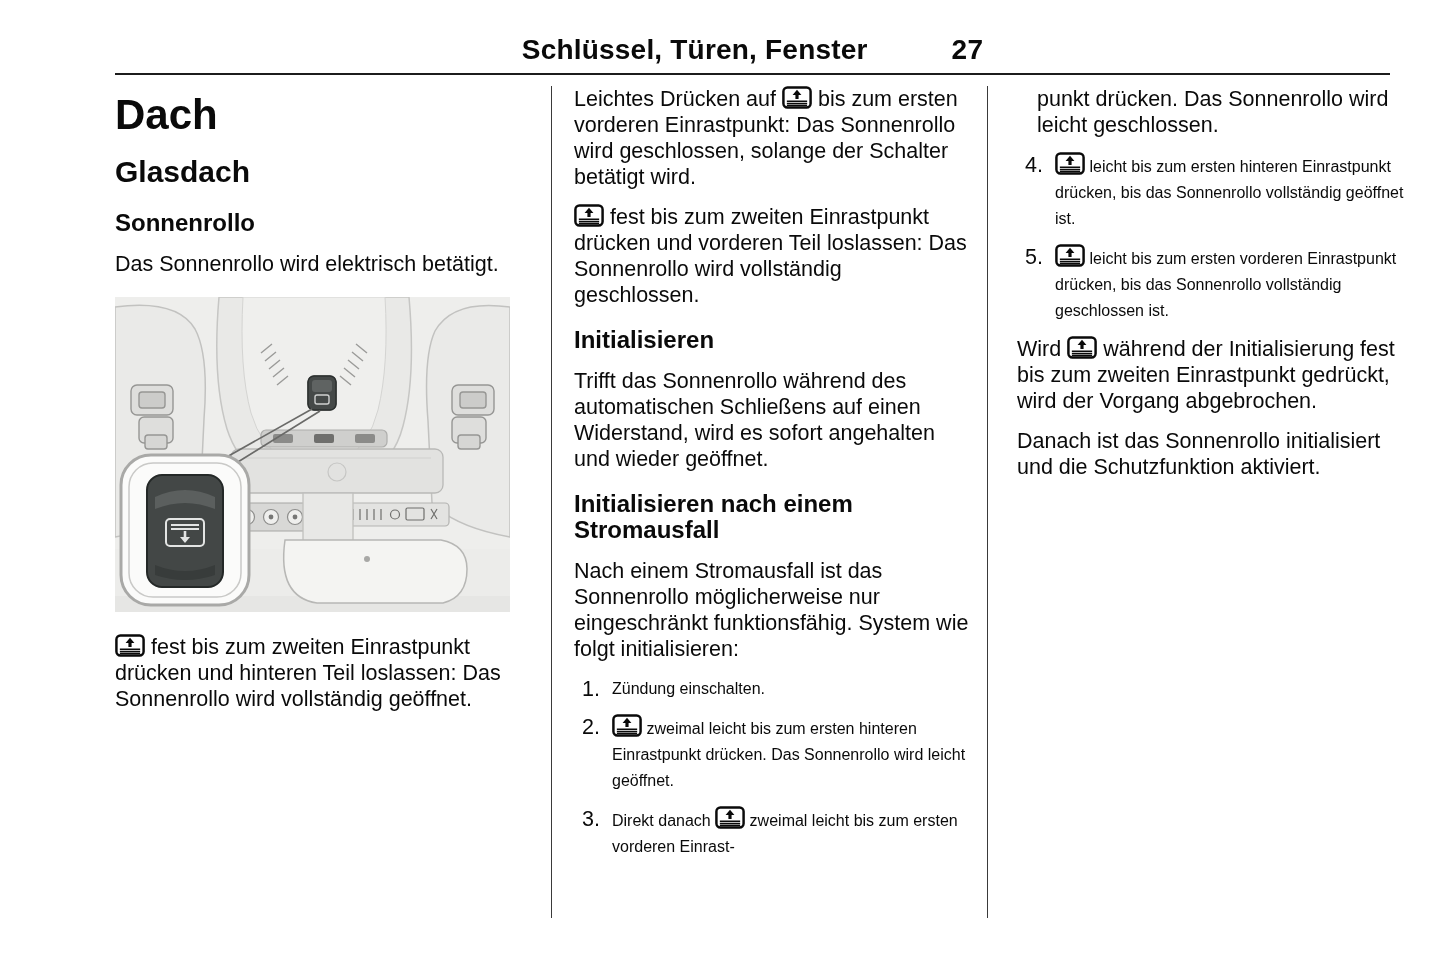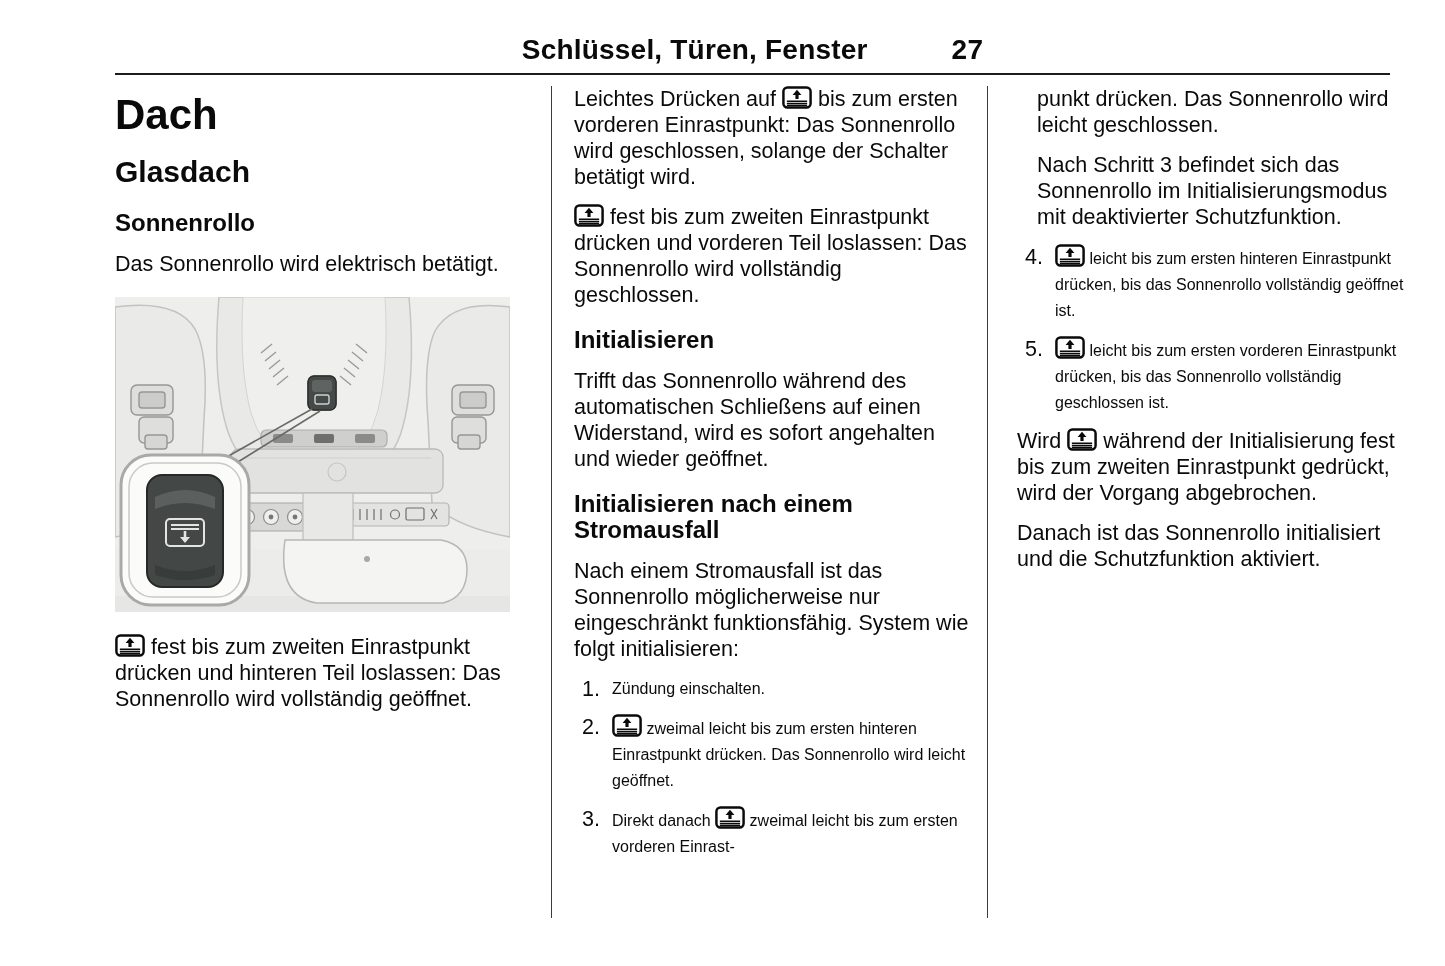--- a/index.html
+++ b/index.html
@@ -216,21 +216,20 @@
           <span class="num">3.</span>
           <div class="li-body"><span>Direkt danach </span><span class="sym"><svg viewBox="0 0 34 26">
                   <use href="#icon-sunblind"></use>
                 </svg></span><span> zweimal leicht bis zum ersten vorderen Einrast-</span></div>
         </div>
       </div>
     </section>
 
     <section class="col c3">
       <p class="indent">punkt drücken. Das Sonnenrollo wird leicht geschlossen.</p>
-      <p class="indent">Nach Schritt 3 befindet sich das Sonnenrollo im Initialisierungs­modus mit deaktivierter Schutz­funktion.</p>
 
       <div class="olist">
         <div class="li">
           <span class="num">4.</span>
           <div class="li-body"><span class="sym"><svg viewBox="0 0 34 26">
                   <use href="#icon-sunblind"></use>
                 </svg></span><span> leicht bis zum ersten hinteren Einrastpunkt drücken, bis das Sonnenrollo vollständig geöffnet ist.</span></div>
         </div>
         <div class="li">
           <span class="num">5.</span>

